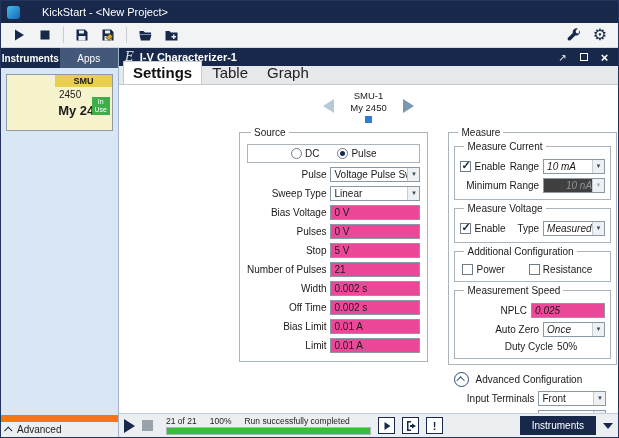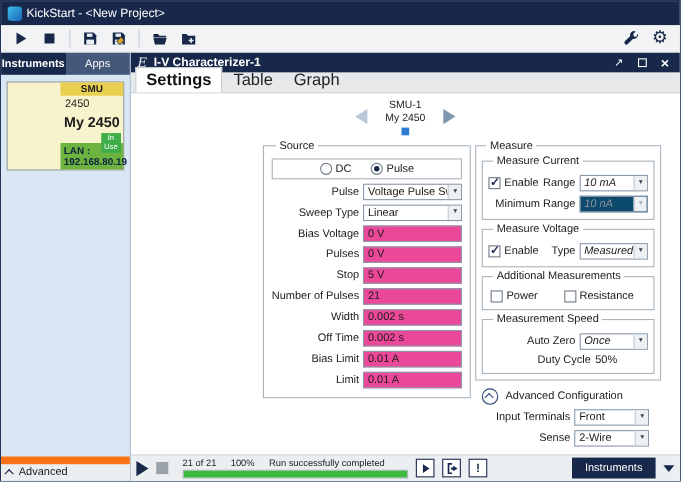--- a/index.html
+++ b/index.html
@@ -1,21 +1,21 @@
 <!DOCTYPE html>
 <html><head>
 <meta charset="utf-8">
 <style>
   * { margin:0; padding:0; box-sizing:border-box; }
   html,body { width:619px; height:438px; }
   body { font-family:"Liberation Sans", sans-serif; font-size:11px; color:#1a1a1a; background:#fff; overflow:hidden; }
   .window { width:619px; height:438px; display:flex; flex-direction:column; border:1px solid #23355c; background:#fff; }
 
   
-  .titlebar { height:22px; background:#17284a; color:#fff; display:flex; align-items:center; gap:4px; padding:0 6px; flex:none; }
+  .titlebar { height:22px; background:#17284a; color:#fff; display:flex; align-items:center; gap:22px; padding:0 6px; flex:none; }
   .app-icon { width:13px; height:13px; border-radius:3px; background:linear-gradient(135deg,#3ec1e8,#1b62b8); flex:none; }
   .title-text { font-size:11px; }
 
   
   .toolbar { height:25px; background:#f2f3f5; border-bottom:1px solid #d5d8db; display:flex; align-items:center; gap:4px; padding:0 7px; flex:none; }
   .tool-btn { width:22px; height:21px; display:flex; align-items:center; justify-content:center; border-radius:2px; cursor:pointer; }
   .tool-sep { width:1px; height:16px; background:#c9cdd2; margin:0 3px; }
   .grow1 { flex:1; }
   .gear-glyph { font-size:16px; color:#17284a; line-height:1; }
 
@@ -50,41 +50,41 @@
   .tab { padding:2px 9px 3px; font-size:15px; color:#222; cursor:pointer; }
   .tab.active { background:#fff; border:1px solid #c6cacd; border-bottom:none; font-weight:bold; color:#111; }
 
   .content { flex:1; overflow:hidden; background:#fff; position:relative; }
   .device-nav { display:flex; align-items:center; justify-content:center; gap:16px; margin-top:5px; }
   .tri-left { width:0; height:0; border-top:7px solid transparent; border-bottom:7px solid transparent; border-right:11px solid #b9c8d6; cursor:pointer; }
   .tri-right { width:0; height:0; border-top:7px solid transparent; border-bottom:7px solid transparent; border-left:11px solid #7d97ae; cursor:pointer; }
   .device-info { text-align:center; font-size:9.5px; line-height:1.25; }
   .device-indicator { width:7px; height:7px; background:#2d7dd2; margin:2px auto 0; }
 
-  .form-area { display:flex; align-items:flex-start; gap:4px; margin:4px 0 0 82px;padding-left:38px; }
+  .form-area { display:flex; align-items:flex-start; gap:20px; margin:4px 0 0 82px;padding-left:38px; }
   fieldset { border:1px solid #a9b4bd; }
   legend { font-size:10px; padding:0 3px; margin-left:4px; color:#1a1a1a; }
   .src-fieldset { width:164px; padding:4px 7px 8px; flex:none; }
   .meas-col { width:158px; flex:none; }
   .meas-outer { width:158px; padding:3px 5px 5px; }
   .sub { width:100%; padding:3px 5px 6px; margin-top:3px; }
   .sub:first-of-type { margin-top:0; }
 
   .frow { display:flex; align-items:center; gap:4px; margin-top:4px; }
   .flabel { font-size:10px; white-space:nowrap; }
   .src-row .flabel { flex:1; text-align:right; }
   .ctrl { width:90px; height:15px; flex:none; }
   .mctrl { width:62px; height:15px; flex:none;font-style:italic; }
   .actrl { width:68px; height:15px; flex:none; }
   .nplc { width:74px; }
   input.tbox { border:1px solid #8a99a8; padding:0 3px; font-size:10px; font-family:inherit; background:#ec4899; color:#1a1a1a; }
   .dropdown { border:1px solid #8a99a8; background:#fff; display:flex; align-items:center; padding-left:3px; font-size:10px; cursor:pointer; overflow:hidden; }
   .dd-text { white-space:nowrap; overflow:hidden; flex:1; }
   .dd-arrow { flex:none; width:12px; align-self:stretch; display:flex; align-items:center; justify-content:center; font-size:6px; color:#3a4a5a; background:#eef1f4; border-left:1px solid #c6ccd2; }
-  .dropdown.disabled { background:#0c4a6e; color:#8f9499; cursor:default; }
+  .dropdown.disabled { background:#404040; color:#8f9499; cursor:default;text-align:right; }
   .dropdown.disabled .dd-arrow { color:#aab0b6; }
   .static-val { font-size:10px; }
   .ctrl-text { width:90px; flex:none; }
 
   .mode-box { border:1px solid #a9b4bd; display:flex; justify-content:center; align-items:center; gap:18px; padding:3px 0; margin-top:2px; }
   .mode-opt, .check-opt { display:flex; align-items:center; gap:3px; cursor:pointer; font-size:10px; white-space:nowrap; }
   .radio { width:11px; height:11px; border-radius:50%; border:1px solid #6f7b86; background:#fff; position:relative; flex:none; }
   .radio.selected::after { content:""; position:absolute; inset:2px; border-radius:50%; background:#17284a; }
   .checkbox { width:11px; height:11px; border:1px solid #6f7b86; background:#fff; position:relative; flex:none; }
   .checkbox.checked::after { content:"\2713"; position:absolute; left:0px; top:-3px; font-size:11px; font-weight:bold; color:#17284a; }
@@ -181,21 +181,20 @@
         <div class="sidebar-tab inactive">Apps</div>
       </div>
       <div class="card">
         <div class="card-header">SMU</div>
         <div class="card-model">2450</div>
         <div class="card-name">My 2450</div>
         <div class="card-badge">
           <div>In</div>
           <div>Use</div>
         </div>
-        <div class="card-conn">LAN : 192.168.80.19</div>
       </div>
       <div class="sidebar-footer">
         <span class="chev-up"></span>
         <span>Advanced</span>
       </div>
     </div>
 
     <div class="main">
 
       <div class="panel-header">
@@ -339,35 +338,39 @@
                   </label>
                   <span class="flabel auto">Type</span>
                   <div class="dropdown mctrl">
                     <span class="dd-text">Measured</span>
                     <span class="dd-arrow">▼</span>
                   </div>
                 </div>
               </fieldset>
 
               <fieldset class="sub">
-                <legend>Additional Measurements</legend>
+                <legend>Additional Configuration</legend>
                 <div class="frow addl">
                   <label class="check-opt">
                     <span class="checkbox"></span>
                     <span>Power</span>
                   </label>
                   <label class="check-opt">
                     <span class="checkbox"></span>
                     <span>Resistance</span>
                   </label>
                 </div>
               </fieldset>
 
               <fieldset class="sub">
                 <legend>Measurement Speed</legend>
+                <div class="frow end">
+                  <span class="flabel">NPLC</span>
+                  <input class="mctrl tbox nplc" value="0.025" style="">
+                </div>
                 <div class="frow end">
                   <span class="flabel">Auto Zero</span>
                   <div class="dropdown mctrl">
                     <span class="dd-text">Once</span>
                     <span class="dd-arrow">▼</span>
                   </div>
                 </div>
                 <div class="frow end" style="padding-right:28px;">
                   <span class="flabel">Duty Cycle</span>
                   <span class="static-val">50%</span>

